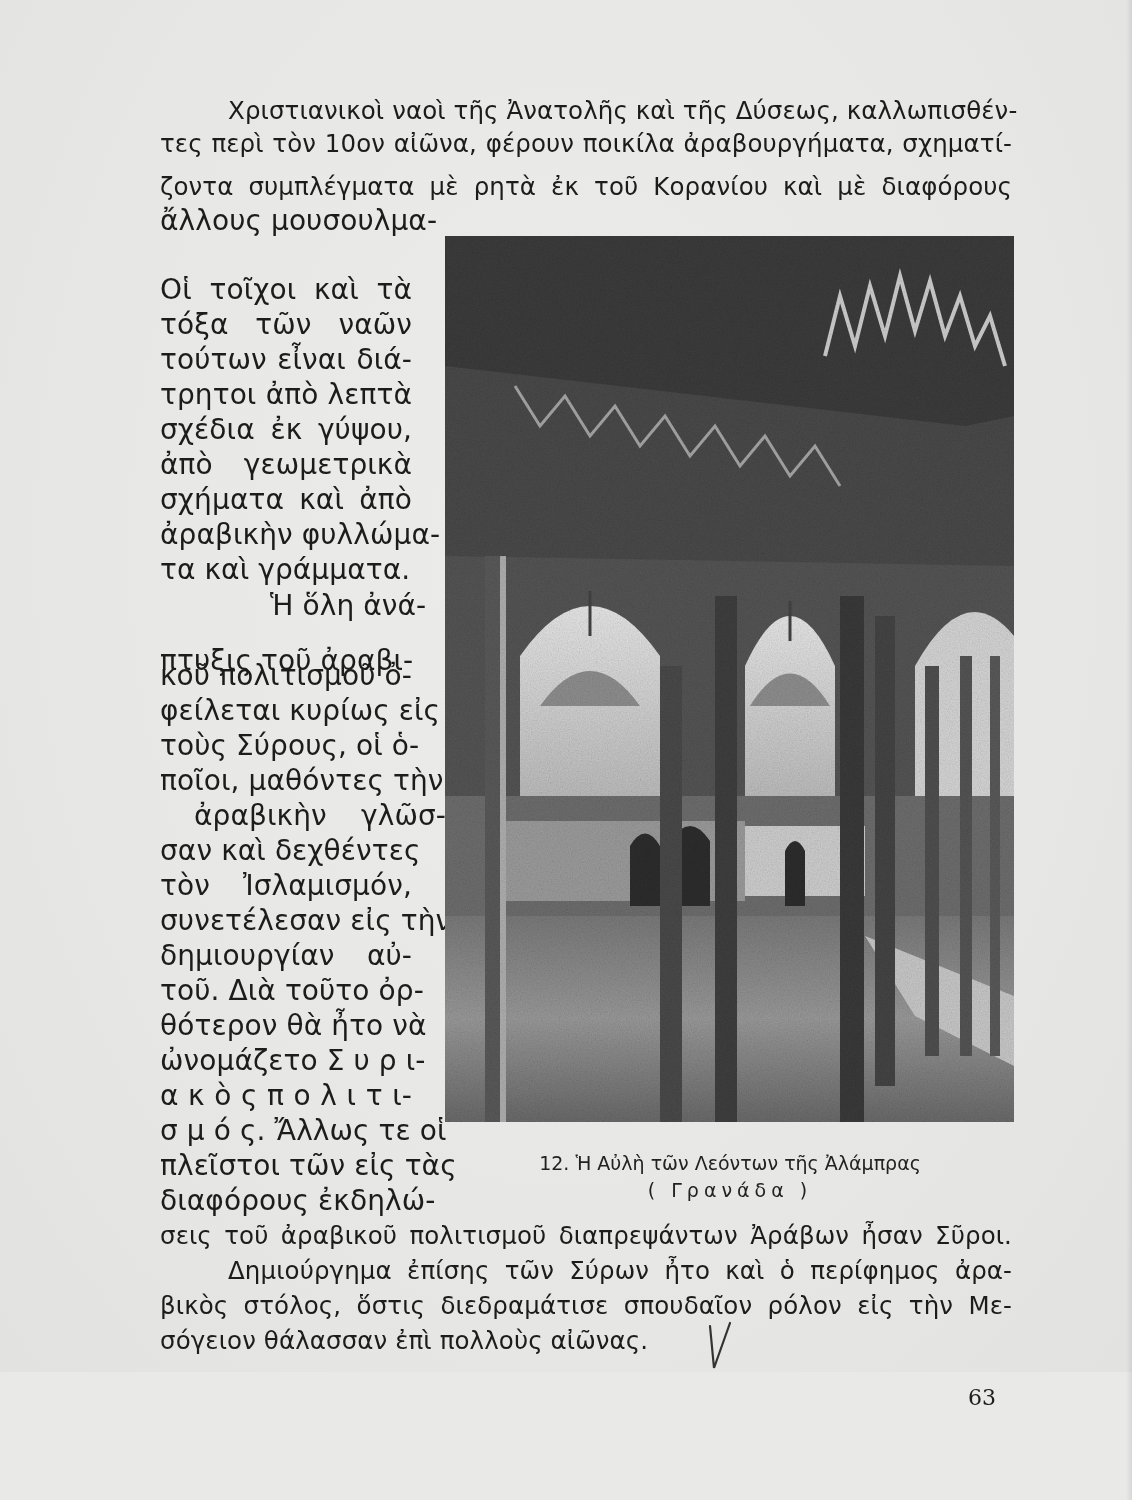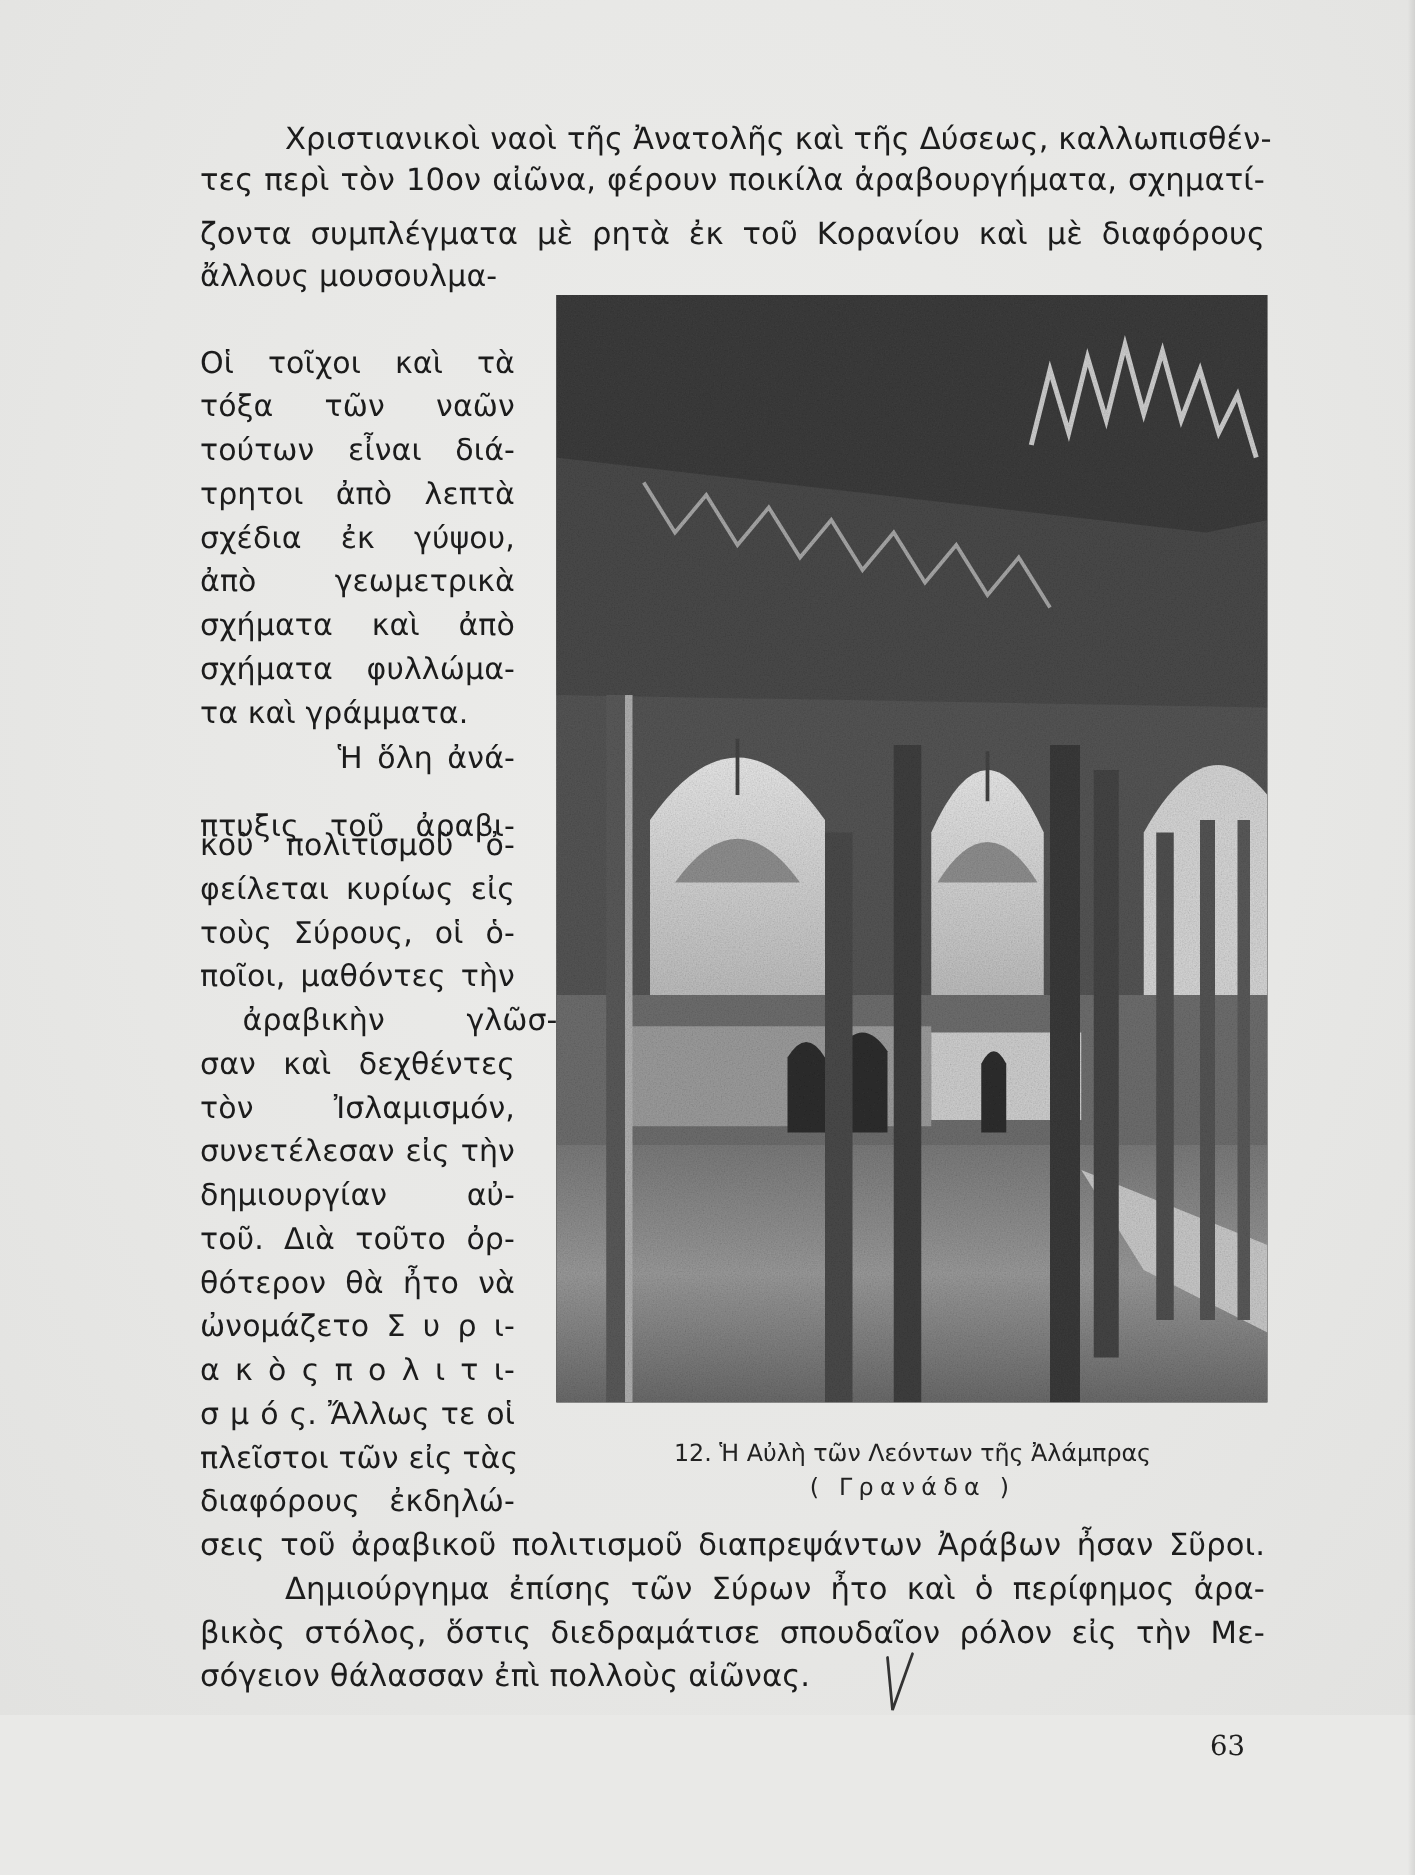--- a/index.html
+++ b/index.html
@@ -42,21 +42,21 @@
       text-align-last: justify;
     }
     .full.last {
       text-align-last: left;
     }
     .col {
       left: 160px;
       width: 252px;
       text-align: justify;
       text-align-last: justify;
-      font-size: 24px;
+      font-size: 28px;
     }
     .indent { padding-left: 68px; box-sizing: border-box; }
     .col.indent { padding-left: 110px; }
     .photo {
       position: absolute;
       left: 445px;
       top: 236px;
       width: 569px;
       height: 886px;
       background: #3a3a3a;
@@ -99,21 +99,21 @@
   <div class="line full" style="top:172px;">ζοντα συμπλέγματα μὲ ρητὰ ἐκ τοῦ Κορανίου καὶ μὲ διαφόρους</div>
 
   <div class="line col" style="top:206px; text-align-last:left;">ἄλλους μουσουλμα-</div>
   <div class="line col" style="top:275px;">Οἱ τοῖχοι καὶ τὰ</div>
   <div class="line col" style="top:310px;">τόξα τῶν ναῶν</div>
   <div class="line col" style="top:345px;">τούτων εἶναι διά-</div>
   <div class="line col" style="top:380px;">τρητοι ἀπὸ λεπτὰ</div>
   <div class="line col" style="top:415px;">σχέδια ἐκ γύψου,</div>
   <div class="line col" style="top:450px;">ἀπὸ γεωμετρικὰ</div>
   <div class="line col" style="top:485px;">σχήματα καὶ ἀπὸ</div>
-  <div class="line col" style="top:520px;">σχήματα φυλλώμα-</div>
+  <div class="line col" style="top:520px;">ἀραβικὴν φυλλώμα-</div>
   <div class="line col" style="top:555px; text-align-last:left;">τα καὶ γράμματα.</div>
 
   <div class="line col indent" style="top:591px;">Ἡ ὅλη ἀνά-</div>
   <div class="line col" style="top:646px;">πτυξις τοῦ ἀραβι-</div>
   <div class="line col" style="top:696px;">φείλεται κυρίως εἰς</div>
   <div class="line col" style="top:661px;">κοῦ πολιτισμοῦ ὀ-</div>
   <div class="line col" style="top:731px;">τοὺς Σύρους, οἱ ὁ-</div>
   <div class="line col" style="top:766px;">ποῖοι, μαθόντες τὴν</div>
   <div class="line col" style="top:801px;margin-left:34px;">ἀραβικὴν γλῶσ-</div>
   <div class="line col" style="top:836px;">σαν καὶ δεχθέντες</div>

